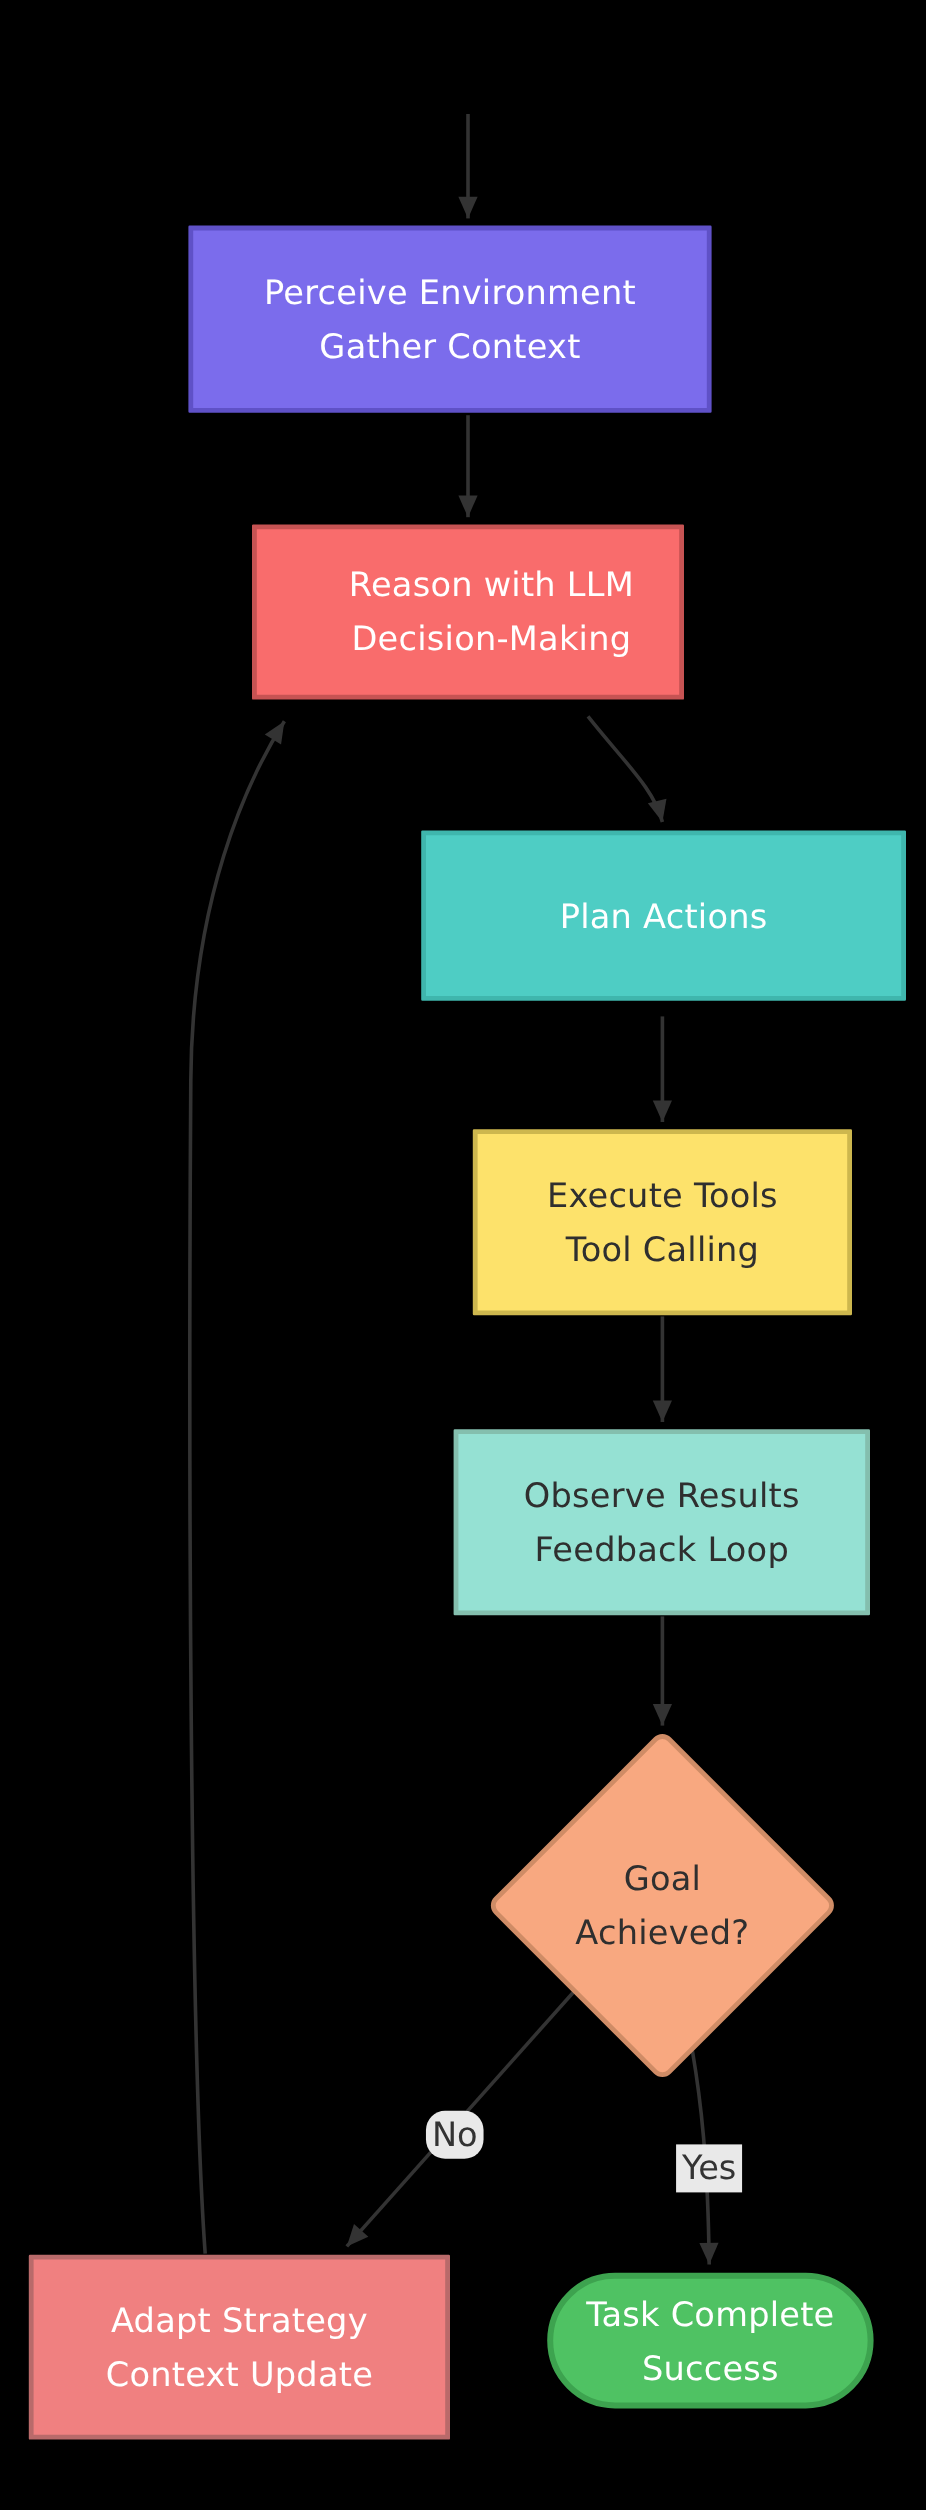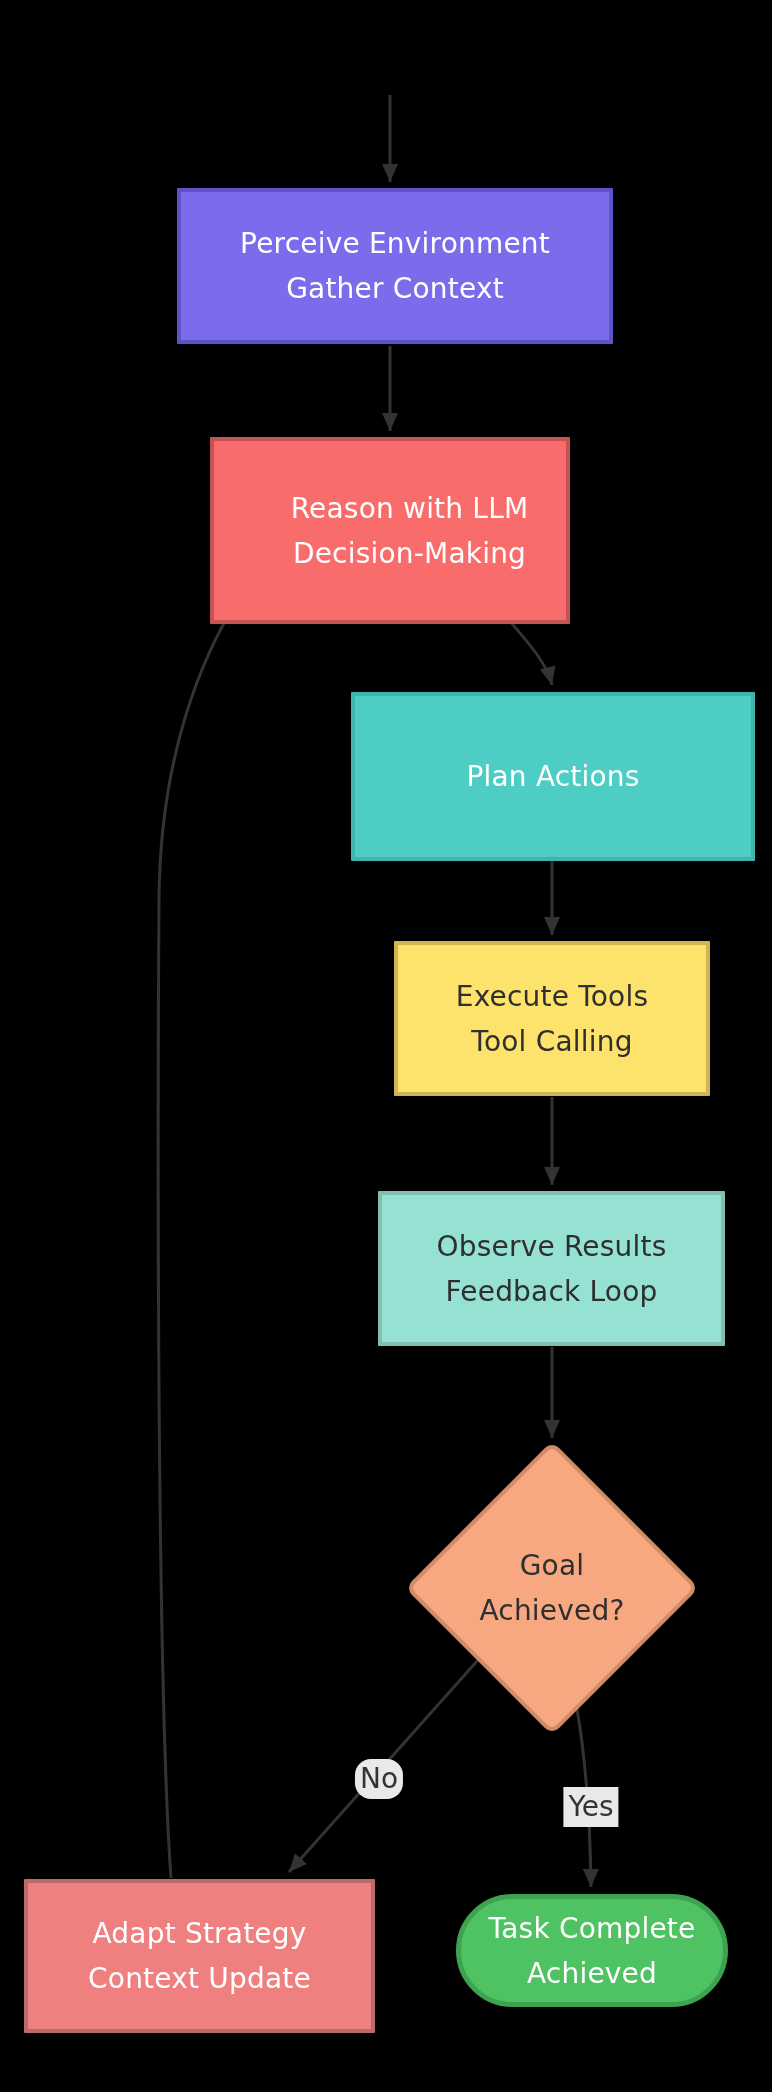--- a/index.html
+++ b/index.html
@@ -35,23 +35,23 @@
     font-size: 28px;
     line-height: 45px;
     font-weight: 400;
     letter-spacing: 0.2px;
   }
   .rect   { border: 4px solid; border-radius: 1px; }
   .stadium{ border-radius: 999px; }
 
   #n-user     { left: 269px; top: 12px;   width: 242px; height: 81px;  border: 6px solid; }
   #n-user .label span { font-size: 27px; }
-  #n-perceive { left: 177px; top: 188px;  width: 436px; height: 156px; }
-  #n-reason   { left: 210px; top: 437px;  width: 360px; height: 187px; padding-left: 39px; }
-  #n-plan     { left: 351px; top: 692px;  width: 404px; height: 169px; }
+  #n-perceive { left: 157px; top: 188px;  width: 436px; height: 156px; }
+  #n-reason   { left: 210px; top: 437px;  width: 360px; height: 146px; padding-left: 39px; }
+  #n-plan     { left: 351px; top: 692px;  width: 404px; height: 142px; }
   #n-execute  { left: 394px; top: 941px;  width: 316px; height: 155px; text-align: center; }
   #n-observe  { left: 378px; top: 1191px; width: 347px; height: 155px; text-align: center; }
   #n-adapt    { left: 13px;  top: 1879px; width: 351px; height: 154px; margin-left: 11px; }
   #n-complete { left: 456px; top: 1894px; width: 272px; height: 113px; border: 5px solid; }
 
   #n-goal {
     left: 448px; top: 1484px;
     width: 208px; height: 208px;
     border: 4px solid;
     border-radius: 10px;
@@ -138,20 +138,20 @@
   <div class="node rect" id="n-adapt" style="background: rgb(240, 128, 128); border-color: rgb(185, 106, 106); color: rgb(255, 255, 255);">
     <div class="label">
       <span>Adapt Strategy</span>
       <span>Context Update</span>
     </div>
   </div>
 
   <div class="node stadium" id="n-complete" style="background: rgb(79, 194, 99); border-color: rgb(61, 163, 79); color: rgb(255, 255, 255);">
     <div class="label">
       <span>Task Complete</span>
-      <span>Achieved</span>
+      <span>Success</span>
     </div>
   </div>
 
   <div class="edge-label" id="lbl-no">No</div>
   <div class="edge-label" id="lbl-yes">Yes</div>
 
 </div>
 
 </body></html>

